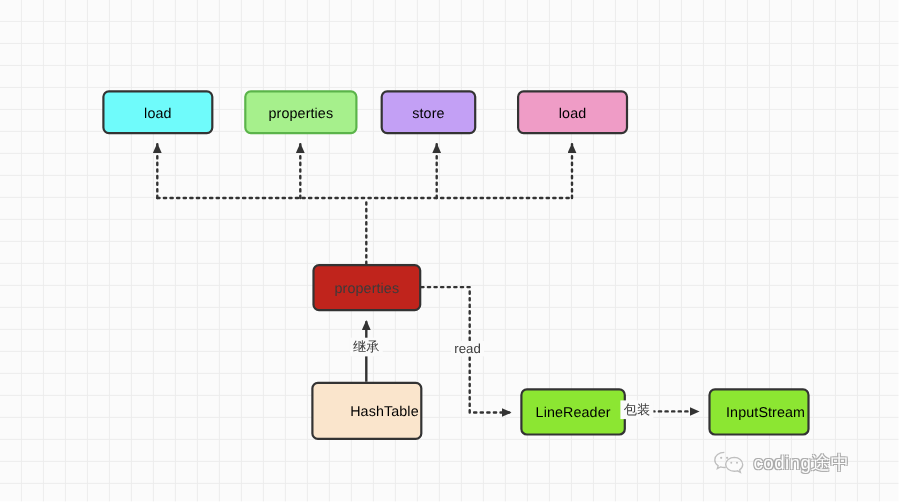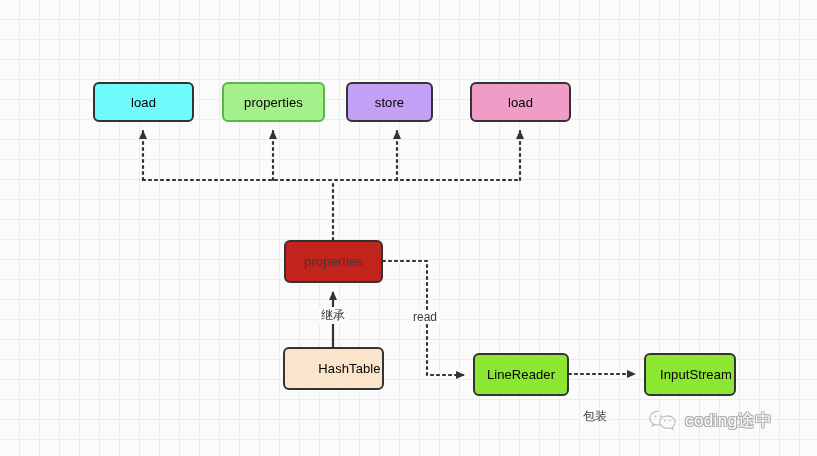--- a/index.html
+++ b/index.html
@@ -134,37 +134,37 @@
   </div>
 
   <div class="node" style="left:470px; top:82px; width:101px; height:40px; background:#ef9cc6; border-color:#333333;">
     <span>load</span>
   </div>
 
   <div class="node" style="left:284px; top:240px; width:99px; height:43px; background:#c0241c; border-color:#333333; color:#3b3b3b;">
     <span>properties</span>
   </div>
 
-  <div class="node" style="left:283px; top:347px; width:101px; height:43px; background:#fae5cc; border-color:#333333;padding-left:32px;">
+  <div class="node" style="left:283px; top:347px; width:101px; height:53px; background:#fae5cc; border-color:#333333;padding-left:32px;">
     <span>HashTable</span>
   </div>
 
   <div class="node" style="left:473px; top:353px; width:96px; height:43px; background:#8ce632; border-color:#333333;">
     <span>LineReader</span>
   </div>
 
   <div class="node" style="left:644px; top:353px; width:92px; height:43px; background:#8ce632; border-color:#333333;padding-left:12px;">
     <span>InputStream</span>
   </div>
 
   <div class="edge-label" style="left:318px; top:307px;">继承</div>
 
   <div class="edge-label" style="left:410px; top:310px;">read</div>
 
-  <div class="edge-label" style="left:580px; top:364px;margin-top:44px;">包装</div>
+  <div class="edge-label" style="left:564px; top:364px;">包装</div>
 
   <div id="watermark" style="left:648px; top:408px;text-align:center;">
     <span style="display:inline-block; width:30px; height:24px;">
       <svg width="30" height="24" viewBox="0 0 30 24" xmlns="http://www.w3.org/2000/svg">
         <g fill="none" stroke="#a8a8a8" stroke-width="1.2">
           <path d="M10.5,3.2 C5.6,3.2 1.8,6.3 1.8,10.1 c0,2.1 1.2,4.0 3.1,5.3 l-0.8,2.6 2.9,-1.5 c1.1,0.3 2.3,0.5 3.5,0.5 0.4,0 0.8,0 1.2,-0.1"></path>
           <path d="M19.6,7.8 c-4.4,0 -7.9,2.8 -7.9,6.3 0,3.5 3.5,6.3 7.9,6.3 1.0,0 2.0,-0.15 2.9,-0.4 l2.6,1.4 -0.7,-2.3 c1.7,-1.2 2.8,-2.9 2.8,-4.9 0,-3.5 -3.5,-6.3 -7.6,-6.4 z"></path>
         </g>
         <g fill="#a8a8a8">
           <circle cx="7.6" cy="8.2" r="1.0"></circle>

